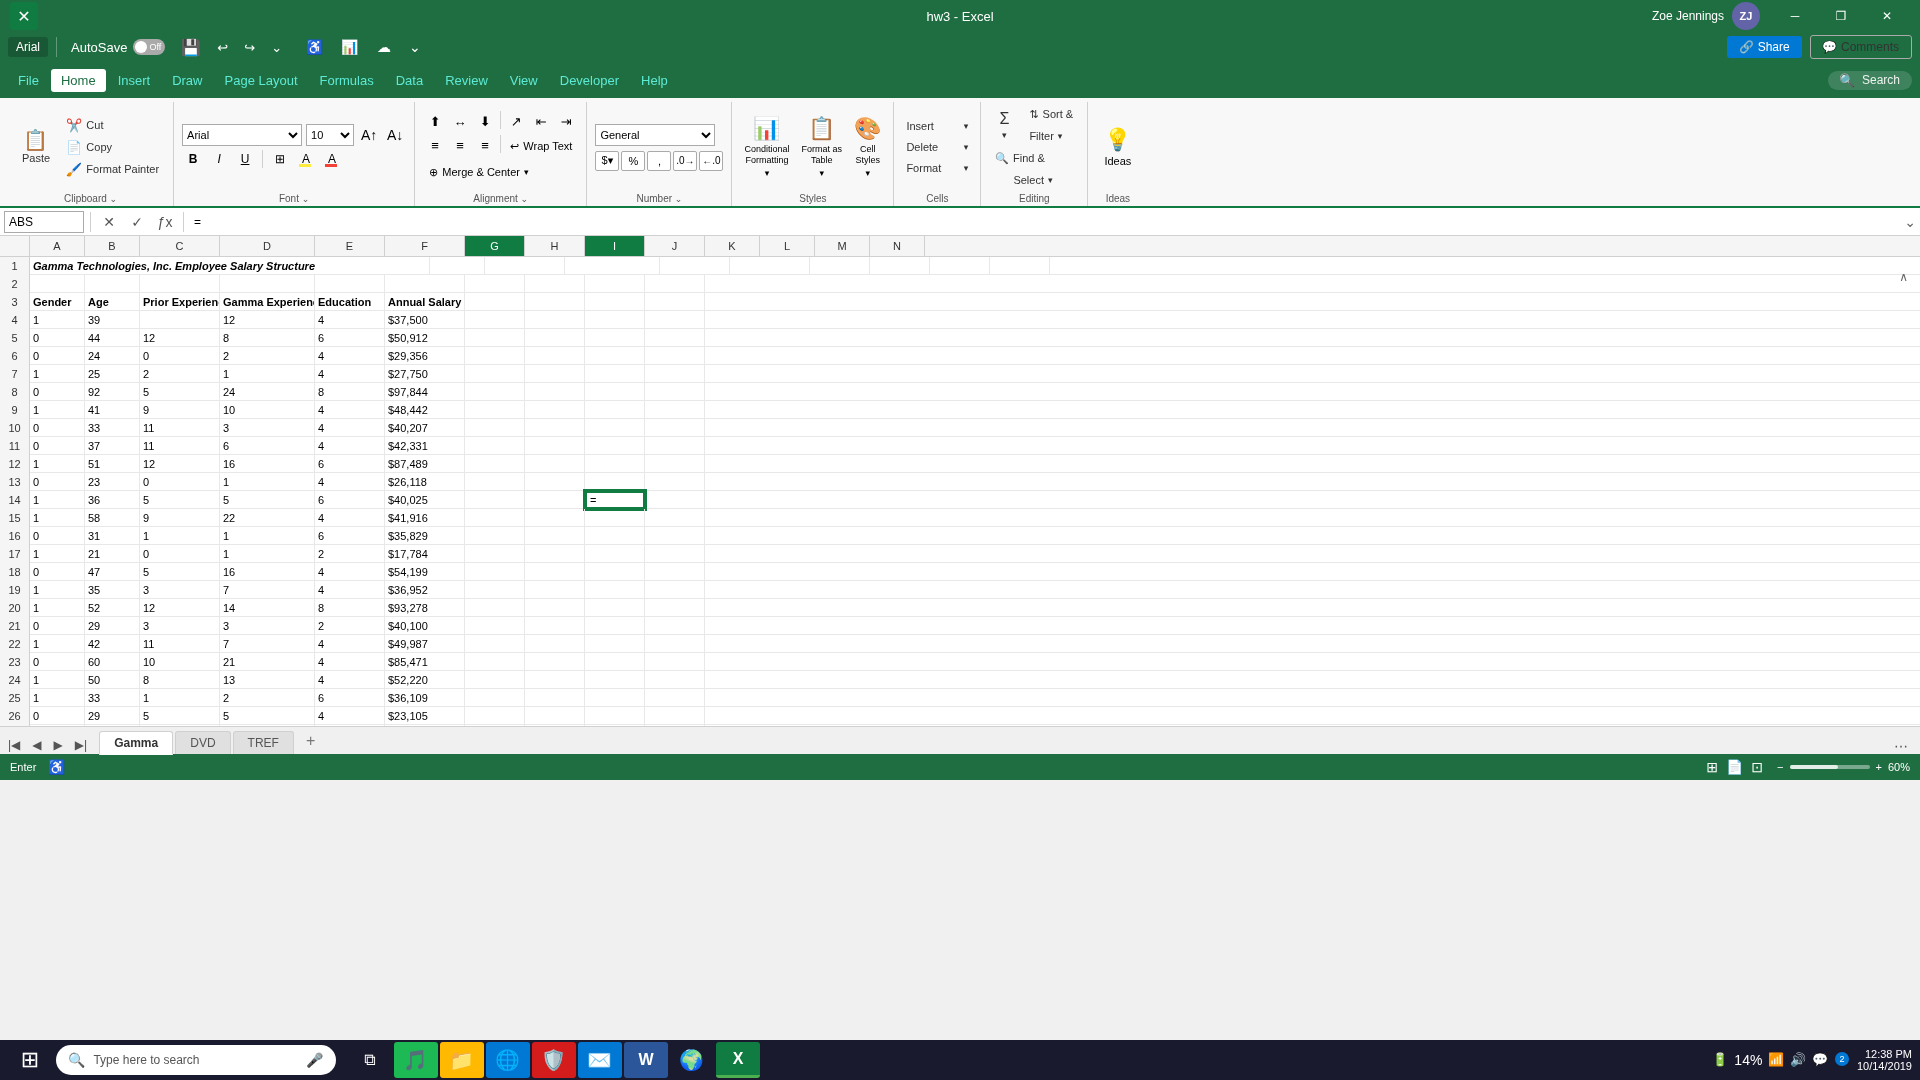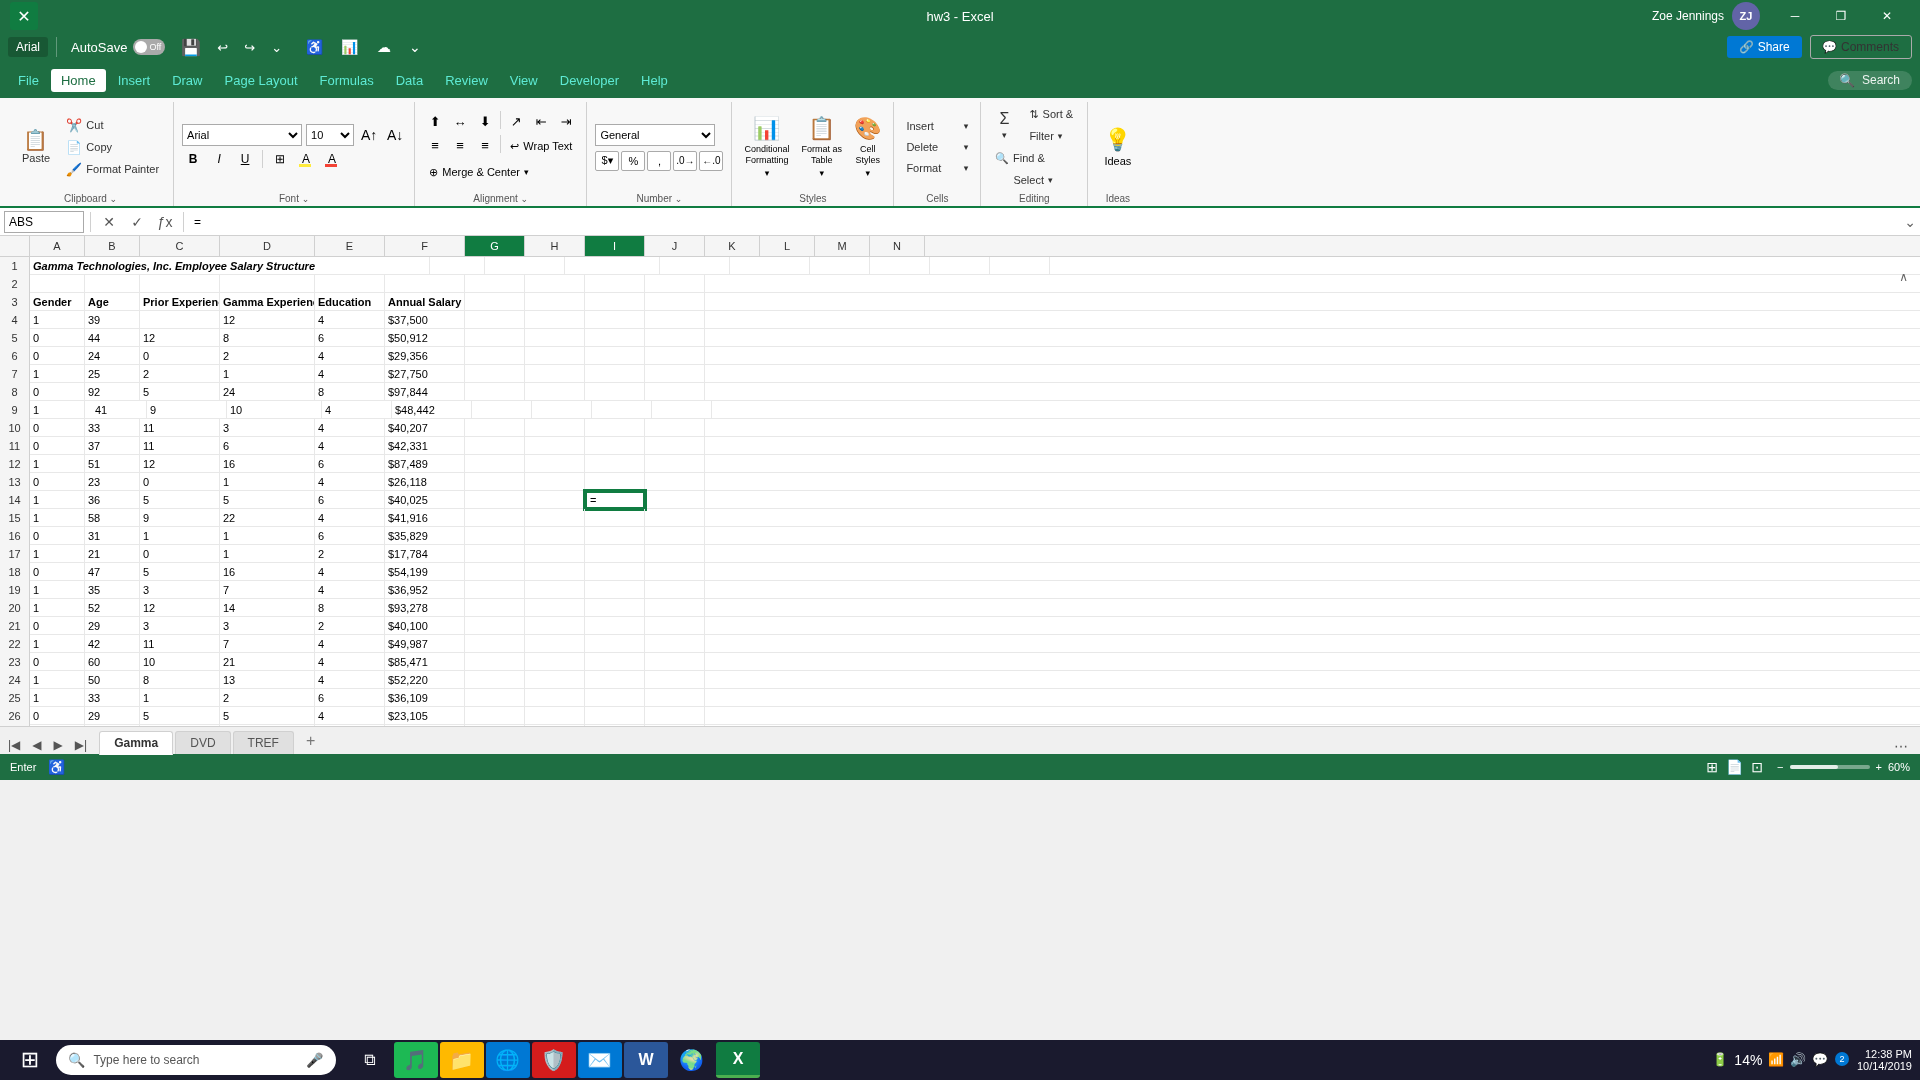--- a/index.html
+++ b/index.html
@@ -884,21 +884,21 @@
           <div class="cell col-e" style="text-align: right;">8</div>
           <div class="cell col-f" style="text-align: right;">$97,844</div>
           <div class="cell col-g"></div>
           <div class="cell col-h"></div>
           <div class="cell col-i"></div>
           <div class="cell col-j"></div>
         </div>
         <div class="grid-row">
           <div class="row-num">9</div>
           <div class="cell col-a">1</div>
-          <div class="cell col-b" style="text-align: right; margin-left: 7px;">41</div>
+          <div class="cell col-b" style="text-align: right;">41</div>
           <div class="cell col-c" style="text-align: right;">9</div>
           <div class="cell col-d" style="text-align: right;">10</div>
           <div class="cell col-e" style="text-align: right;">4</div>
           <div class="cell col-f" style="text-align: right;">$48,442</div>
           <div class="cell col-g"></div>
           <div class="cell col-h"></div>
           <div class="cell col-i"></div>
           <div class="cell col-j"></div>
         </div>
         <div class="grid-row">

